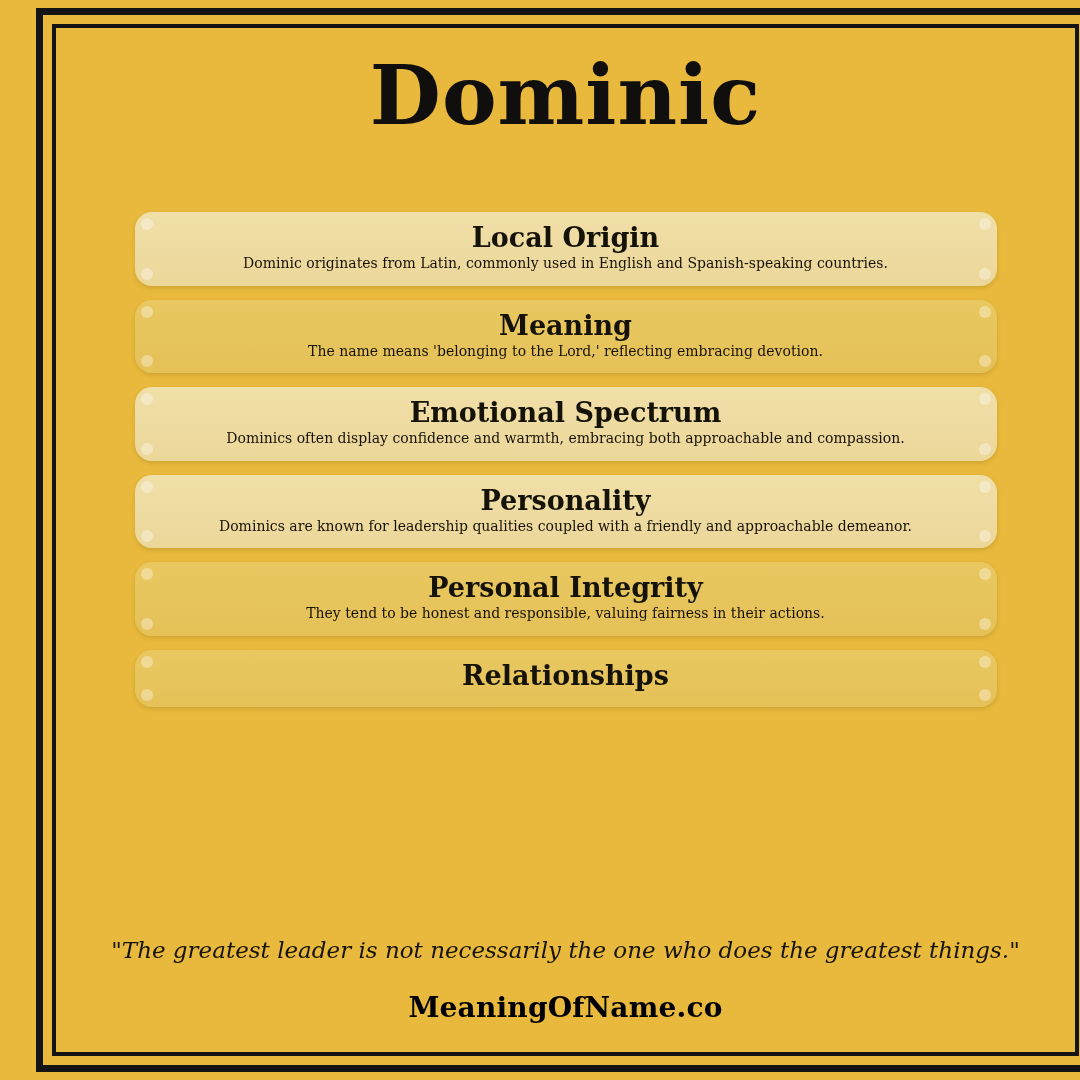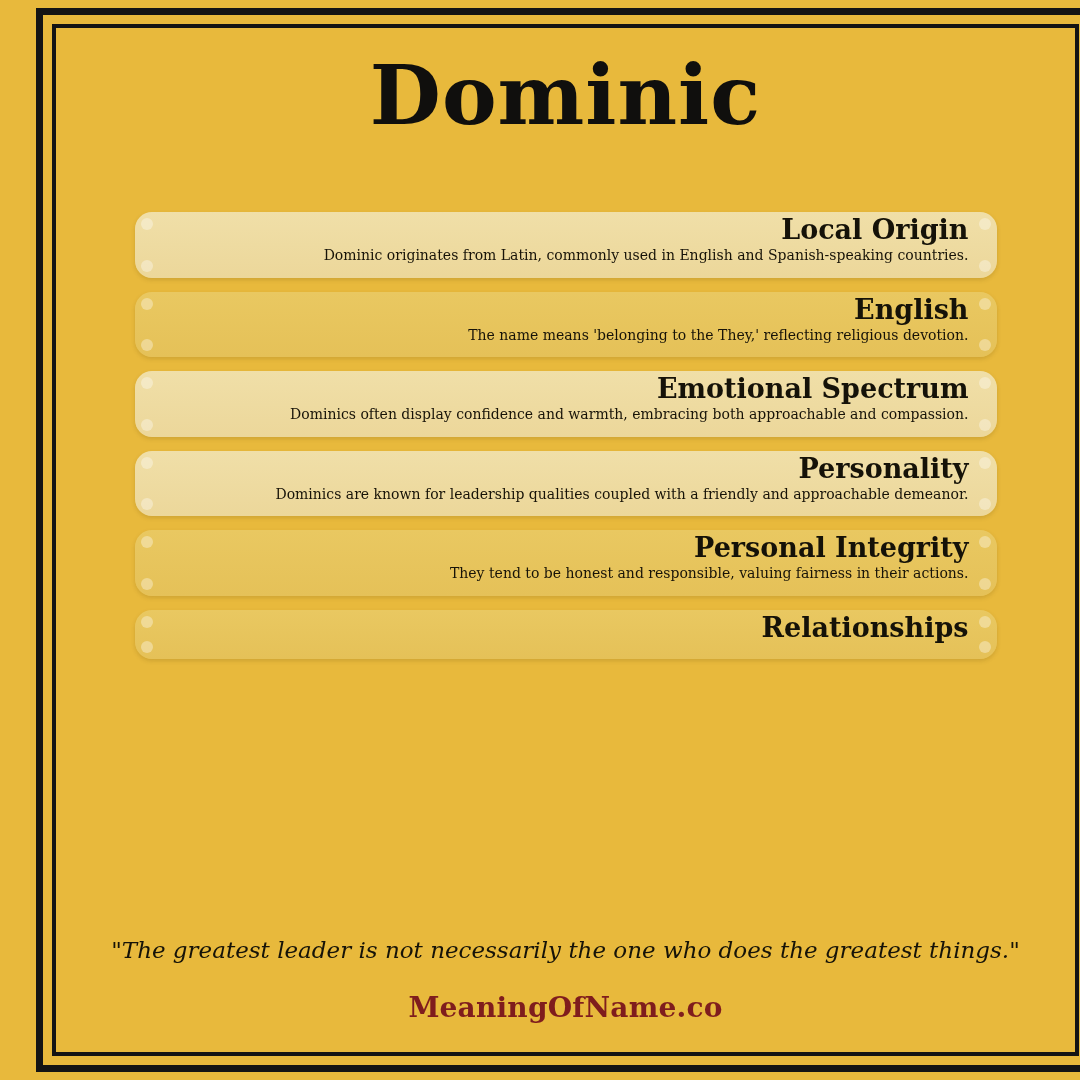--- a/index.html
+++ b/index.html
@@ -65,23 +65,23 @@
   .cards {
     width: 862px;
     margin-top: 72px;
     display: flex;
     flex-direction: column;
     gap: 14px;
   }
   .card {
     position: relative;
     border-radius: 17px;
-    padding: 2px 28px 14px 28px;
-    box-sizing: border-box;
-    text-align: right;
+    padding: 10px 28px 14px 28px;
+    box-sizing: border-box;
+    text-align: center;
     box-shadow: 0 2px 4px rgba(90, 65, 10, 0.18);
   }
   .card.light {
     background: linear-gradient(180deg, #f0dfa8 0%, #ecd79a 100%);
   }
   .card.dark {
     background: linear-gradient(180deg, #e9c861 0%, #e5c158 100%);
   }
   .card::before,
   .card::after {
@@ -128,21 +128,21 @@
   .quote {
     font-size: 23px;
     font-style: italic;
     color: #161308;
     margin: 0 0 28px 0;
     font-family: "DejaVu Serif", "Liberation Serif", serif;
   }
   .brand {
     font-size: 28px;
     font-weight: bold;
-    color: #7f1d1d;
+    color: #000000;
     margin: 0;
     letter-spacing: 0.2px;
     font-family: "DejaVu Serif", "Liberation Serif", serif;
   }
 </style>
 </head>
 <body>
 
 <div class="poster">
   <div class="frame-outer"></div>
@@ -160,22 +160,22 @@
         <span class="notch br"></span>
         <p class="card-title">Local Origin</p>
         <p class="card-text">Dominic originates from Latin, commonly used in English and Spanish-speaking countries.</p>
       </div>
 
       <div class="card dark">
         <span class="notch tl"></span>
         <span class="notch tr"></span>
         <span class="notch bl"></span>
         <span class="notch br"></span>
-        <p class="card-title">English</p>
-        <p class="card-text">The name means 'belonging to the They,' reflecting religious devotion.</p>
+        <p class="card-title">Meaning</p>
+        <p class="card-text">The name means 'belonging to the Lord,' reflecting embracing devotion.</p>
       </div>
 
       <div class="card light">
         <span class="notch tl"></span>
         <span class="notch tr"></span>
         <span class="notch bl"></span>
         <span class="notch br"></span>
         <p class="card-title">Emotional Spectrum</p>
         <p class="card-text">Dominics often display confidence and warmth, embracing both approachable and compassion.</p>
       </div>

